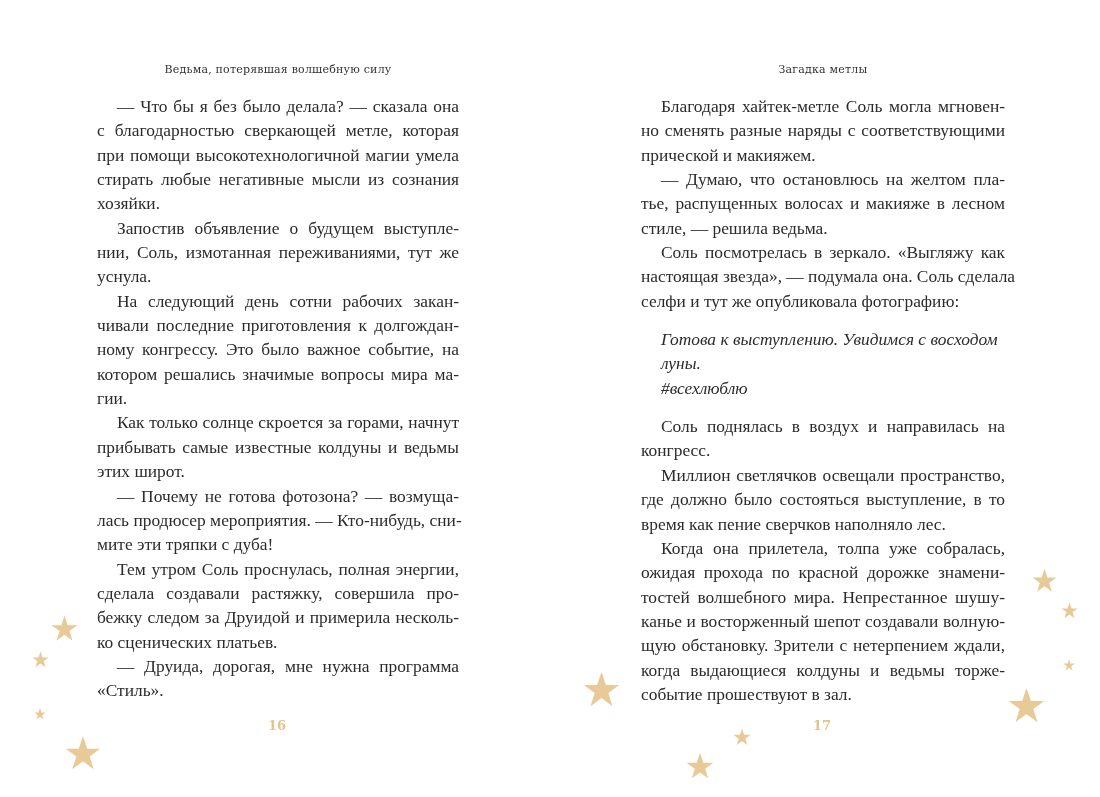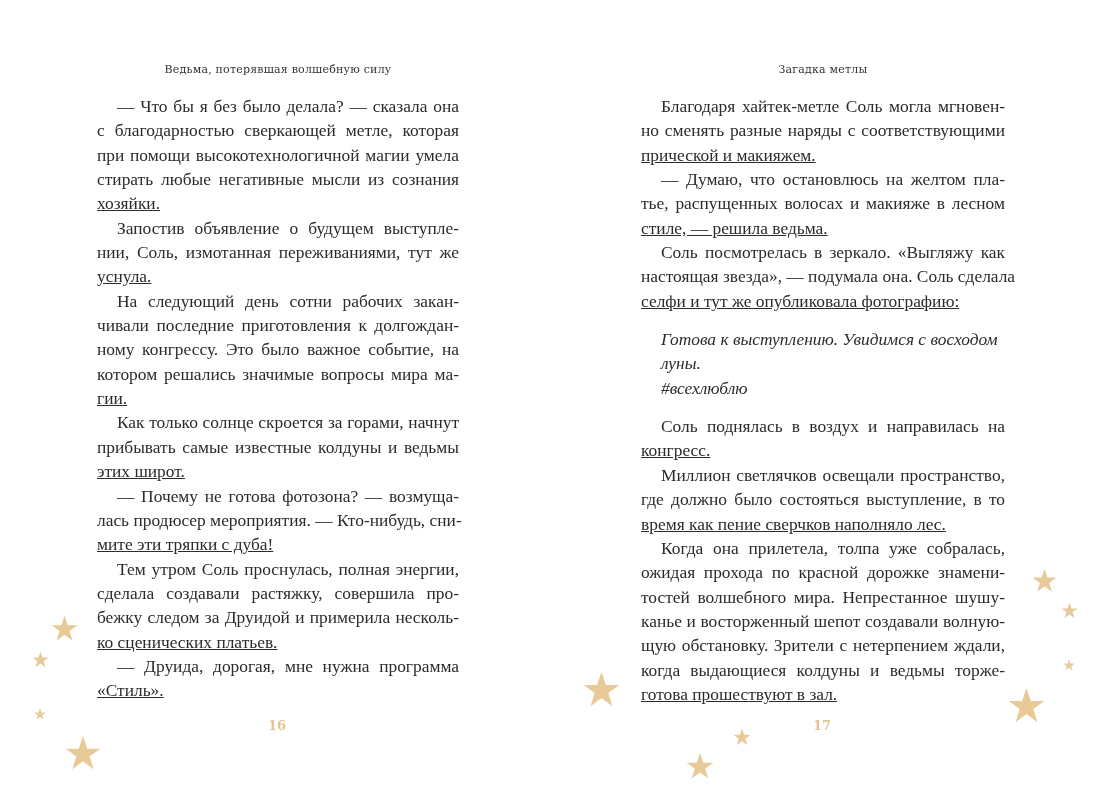--- a/index.html
+++ b/index.html
@@ -51,21 +51,20 @@
     .line {
       display: block;
       text-align: justify;
       text-align-last: justify;
       white-space: nowrap;
       height: 24.35px;
       overflow: visible;
     }
     .line.last {
       text-align-last: left;
-      text-decoration: underline;
     }
     .line.indent {
       padding-left: 20px;
     }
     .quote {
       margin: 14px 0 14px 0;
     }
     .quote .line {
       font-style: italic;
       text-align: left;
@@ -151,21 +150,21 @@
         <span class="line last">конгресс.</span>
         <span class="line indent">Миллион светлячков освещали пространство,</span>
         <span class="line">где должно было состояться выступление, в то</span>
         <span class="line last">время как пение сверчков наполняло лес.</span>
         <span class="line indent">Когда она прилетела, толпа уже собралась,</span>
         <span class="line">ожидая прохода по красной дорожке знамени-</span>
         <span class="line">тостей волшебного мира. Непрестанное шушу-</span>
         <span class="line">канье и восторженный шепот создавали волную-</span>
         <span class="line">щую обстановку. Зрители с нетерпением ждали,</span>
         <span class="line">когда выдающиеся колдуны и ведьмы торже-</span>
-        <span class="line last">готова прошествуют в зал.</span>
+        <span class="line last">событие прошествуют в зал.</span>
       </div>
   </div>
   <div class="page-number">17</div>
 </div>
 
 <div id="stars">
     <div class="star" style="left: 50.5px; top: 614.5px; width: 27px; height: 27px;">
       <svg width="27" height="27" viewBox="0 0 100 100">
         <polygon fill="#E8CA98" points="50,3 61.8,38 98,38 68.5,59.5 79.6,95 50,73 20.4,95 31.5,59.5 2,38 38.2,38"></polygon>
       </svg>

